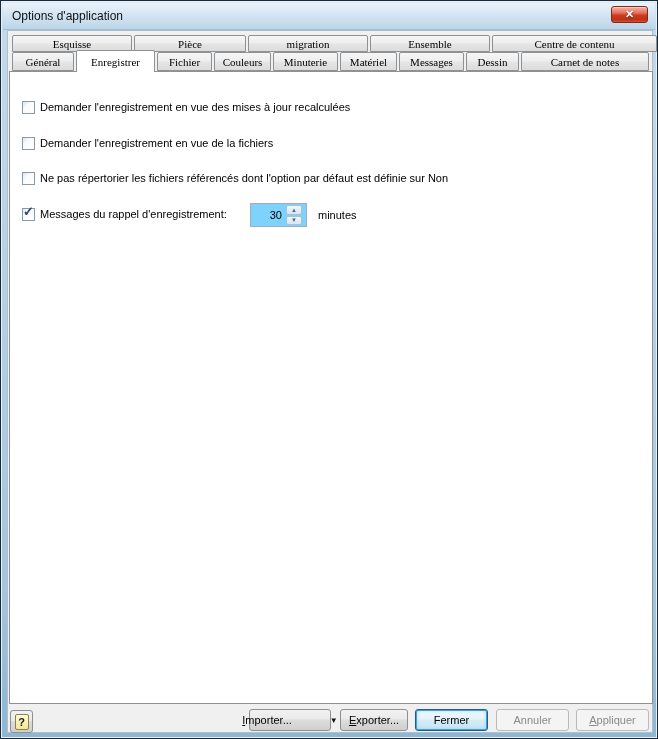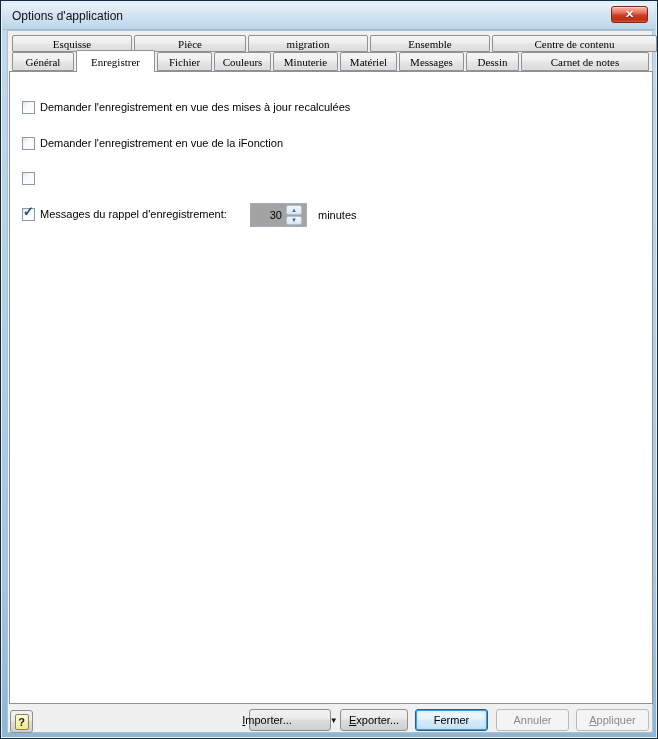--- a/index.html
+++ b/index.html
@@ -85,21 +85,21 @@
   }
   .checkbox .check {
     position:absolute; left:0px; top:-4px;
     color:#274b75; font-size:13px; font-weight:bold; line-height:13px;
   }
   .opt-label { white-space:nowrap; }
 
   
   .spinner {
     position:absolute; left:240px; top:131px; width:57px; height:24px;
-    border:1px solid #a5acb5; background:#a3a3a3;
+    border:1px solid #a5acb5; background:#7dd3fc;
     display:flex; align-items:stretch;
   }
   .spin-input {
     width:34px; border:none; outline:none; background:transparent;
     font-family:"Liberation Sans", sans-serif; font-size:11px;
     text-align:right; padding-right:3px;
   }
   .spin-btns { width:18px; display:flex; flex-direction:column; justify-content:center; padding:1px; gap:1px; }
   .spin-btn {
     flex:1; display:flex; align-items:center; justify-content:center;
@@ -205,25 +205,26 @@
 
     <div class="panel">
 
       <div class="opt-row opt-row-1">
         <span class="checkbox"></span>
         <span class="opt-label">Demander l'enregistrement en vue des mises à jour recalculées</span>
       </div>
 
       <div class="opt-row opt-row-2">
         <span class="checkbox"></span>
-        <span class="opt-label">Demander l'enregistrement en vue de la iFonction</span>
+        <span class="opt-label">Demander l'enregistrement en vue de la fichiers</span>
       </div>
 
       <div class="opt-row opt-row-3">
         <span class="checkbox"></span>
+        <span class="opt-label">Ne pas répertorier les fichiers référencés dont l'option par défaut est définie sur Non</span>
       </div>
 
       <div class="opt-row opt-row-4">
         <span class="checkbox">
           <span class="check">✓</span>
         </span>
         <span class="opt-label">Messages du rappel d'enregistrement:</span>
       </div>
 
       <div class="spinner">

